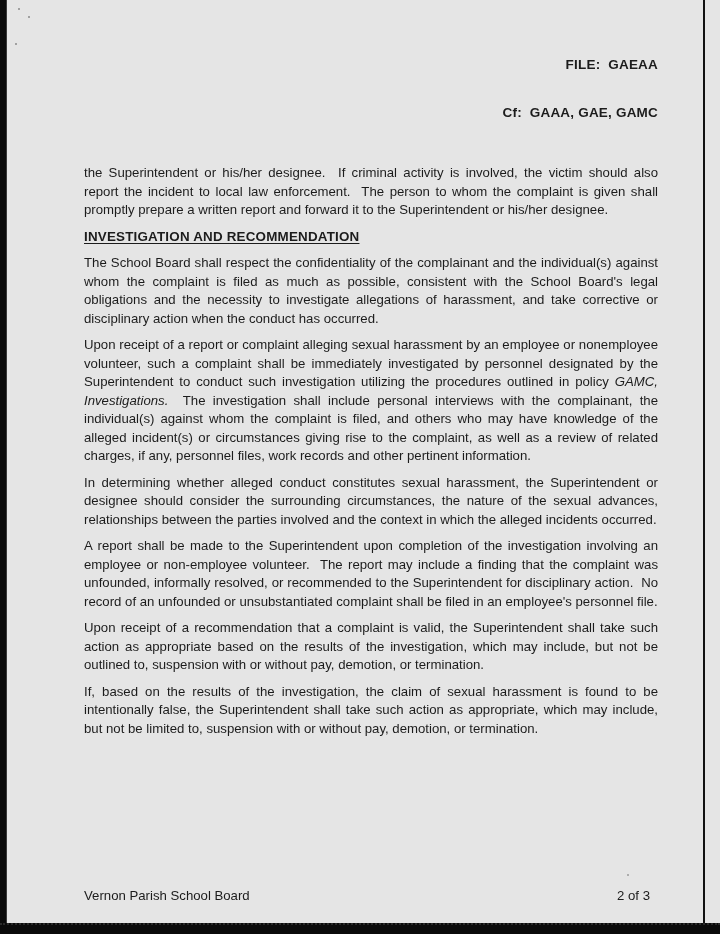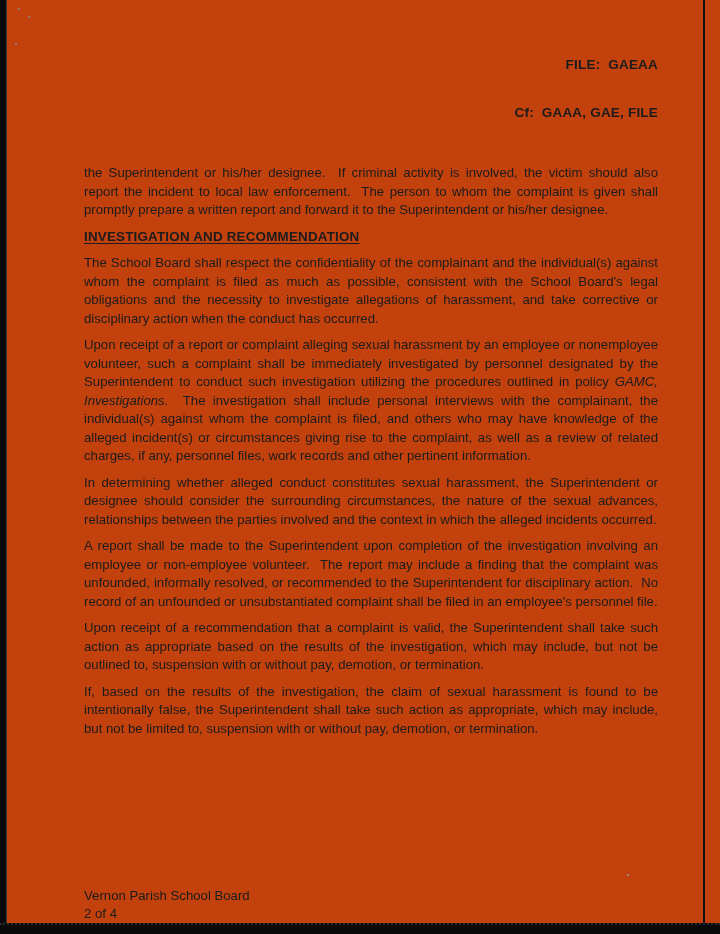--- a/index.html
+++ b/index.html
@@ -1,20 +1,20 @@
 <!DOCTYPE html>
 <html><head>
 <meta charset="utf-8">
 <style>
   html, body { margin: 0; padding: 0; background: #ffffff; }
   .page {
     position: relative;
     width: 720px;
     height: 934px;
-    background: #c2410c;
+    background: #e5e5e5;
     overflow: hidden;
     font-family: "Liberation Sans", sans-serif;
     color: #1c1c1c;
   }
   
   .bar-left {
     position: absolute; left: 0; top: 0; width: 6px; height: 934px;
     background: #0a0a0a; border-right: 1px solid #3a3a3a;
   }
   .bar-bottom {
@@ -62,41 +62,40 @@
   }
   .it { font-style: italic; }
   .doc-footer {
     position: absolute;
     left: 84px; right: 70px; top: 887px;
     display: flex;
     justify-content: space-between;
     align-items: baseline;
     font-size: 13.2px;
     line-height: 18px;
-    flex-direction: column;
   }
 </style>
 </head>
 <body>
 
 <div class="page">
 
   <div class="bar-left"></div>
   <div class="line-right"></div>
   <div class="bar-bottom"></div>
   <div class="speckle sp1"></div>
   <div class="speckle sp2"></div>
   <div class="speckle sp3"></div>
   <div class="speckle sp4"></div>
 
   <div class="content">
 
     <div class="doc-header">
       <div>FILE:  GAEAA</div>
-      <div>Cf:  GAAA, GAE, FILE</div>
+      <div>Cf:  GAAA, GAE, GAMC</div>
     </div>
 
     <div class="body-text">
 
       <p class="intro">the Superintendent or his/her designee.  If criminal activity is involved, the victim should also report the incident to local law enforcement.  The person to whom the complaint is given shall promptly prepare a written report and forward it to the Superintendent or his/her designee.</p>
 
       <div class="section-heading">INVESTIGATION AND RECOMMENDATION</div>
 
       <p>The School Board shall respect the confidentiality of the complainant and the individual(s) against whom the complaint is filed as much as possible, consistent with the School Board's legal obligations and the necessity to investigate allegations of harassment, and take corrective or disciplinary action when the conduct has occurred.</p>
 
@@ -110,16 +109,16 @@
       <p>Upon receipt of a recommendation that a complaint is valid, the Superintendent shall take such action as appropriate based on the results of the investigation, which may include, but not be outlined to, suspension with or without pay, demotion, or termination.</p>
 
       <p>If, based on the results of the investigation, the claim of sexual harassment is found to be intentionally false, the Superintendent shall take such action as appropriate, which may include, but not be limited to, suspension with or without pay, demotion, or termination.</p>
 
 
     </div>
   </div>
 
   <div class="doc-footer">
     <span>Vernon Parish School Board</span>
-    <span>2 of 4</span>
+    <span>2 of 3</span>
   </div>
 
 </div>
 
 </body></html>

